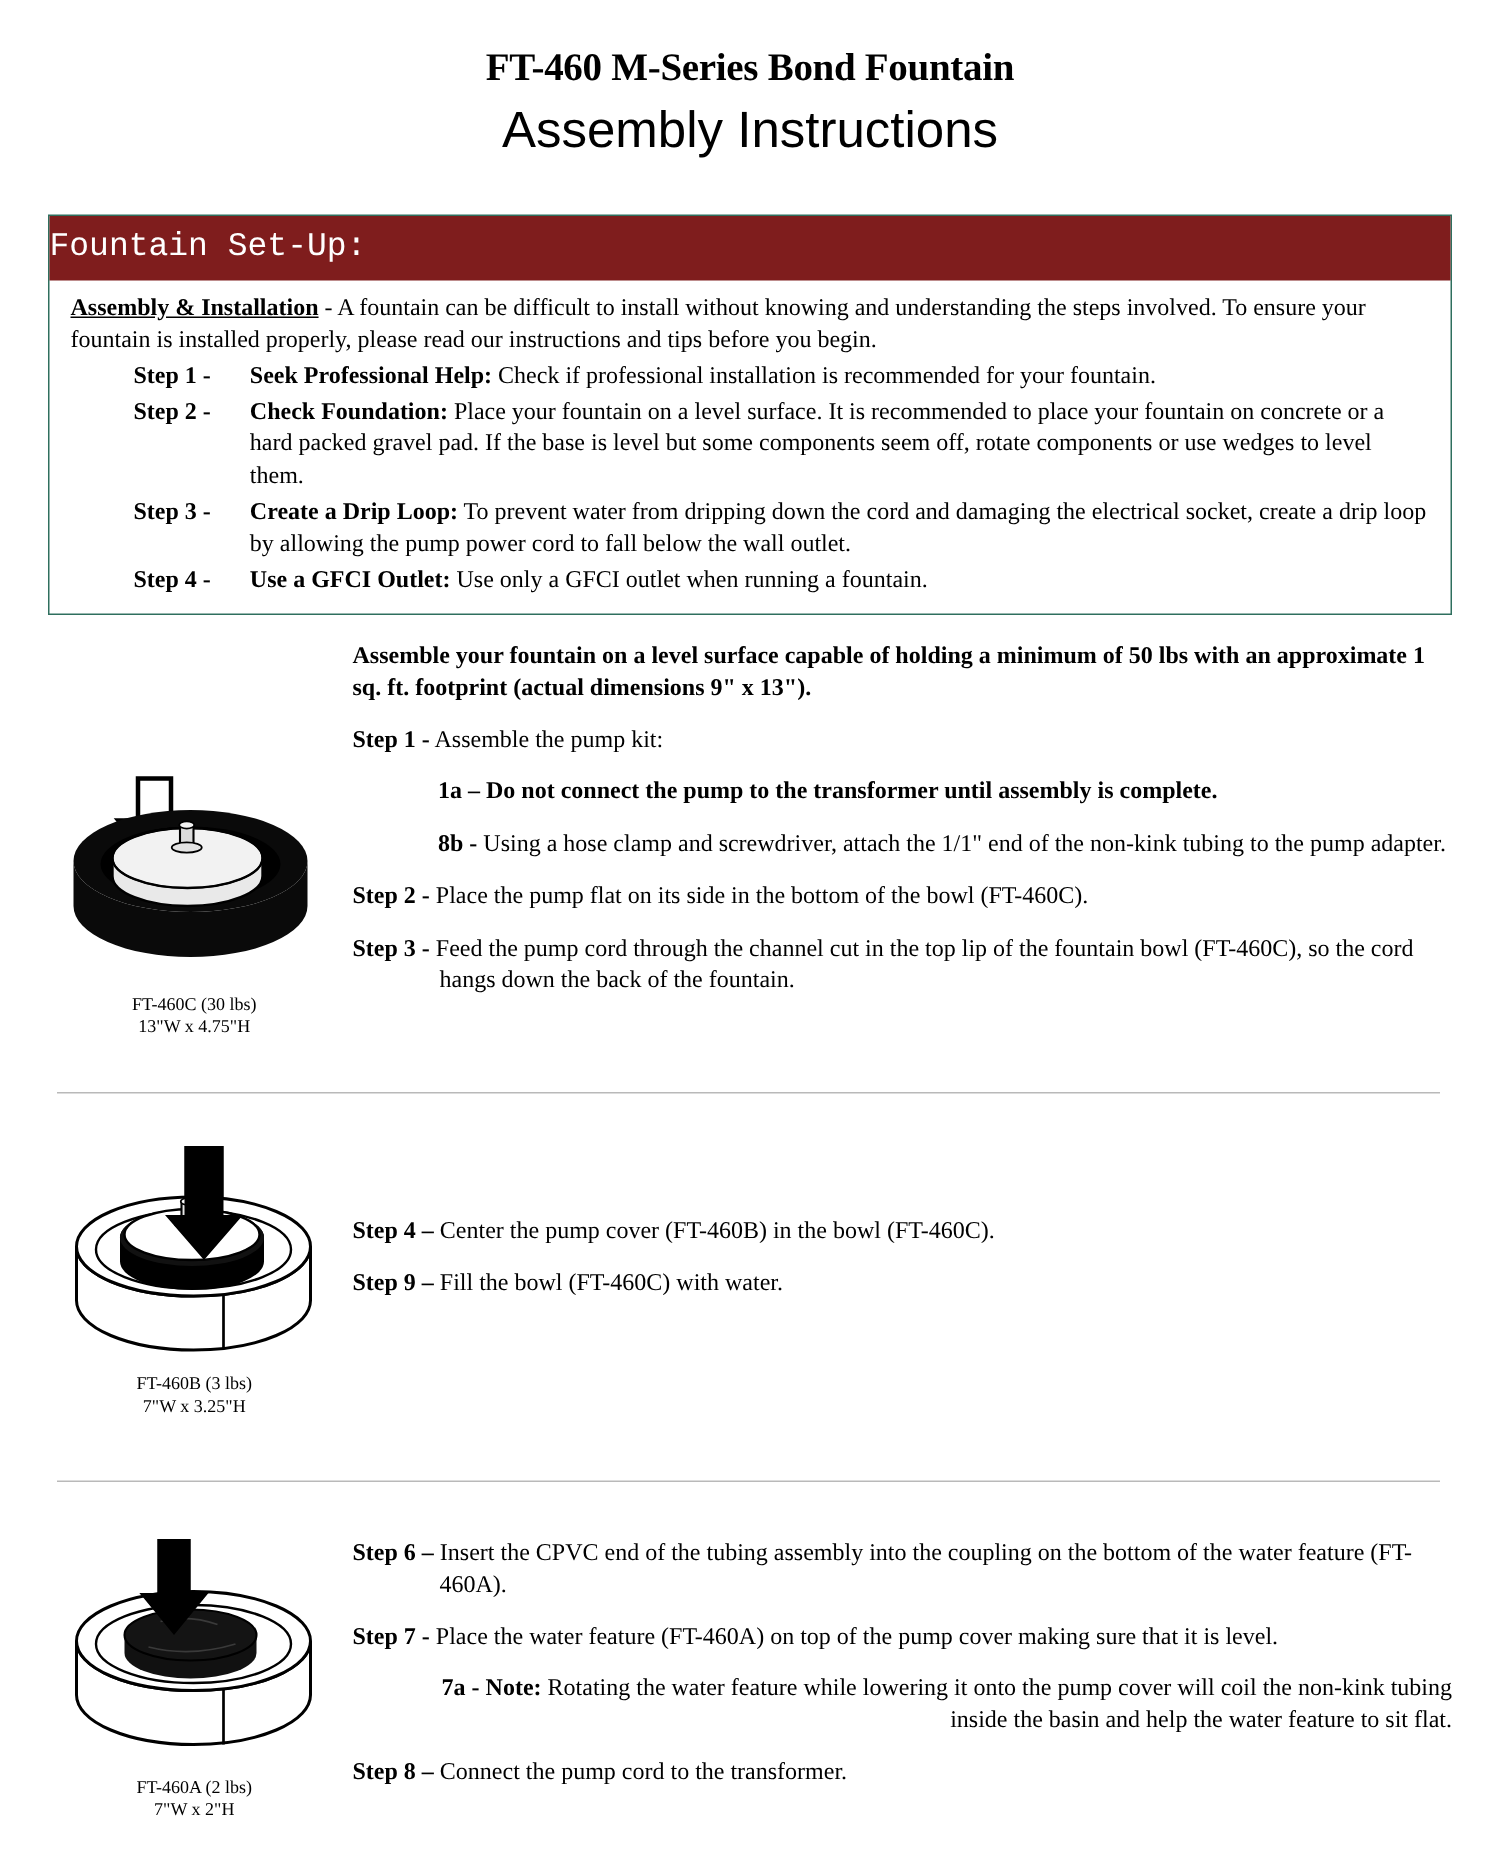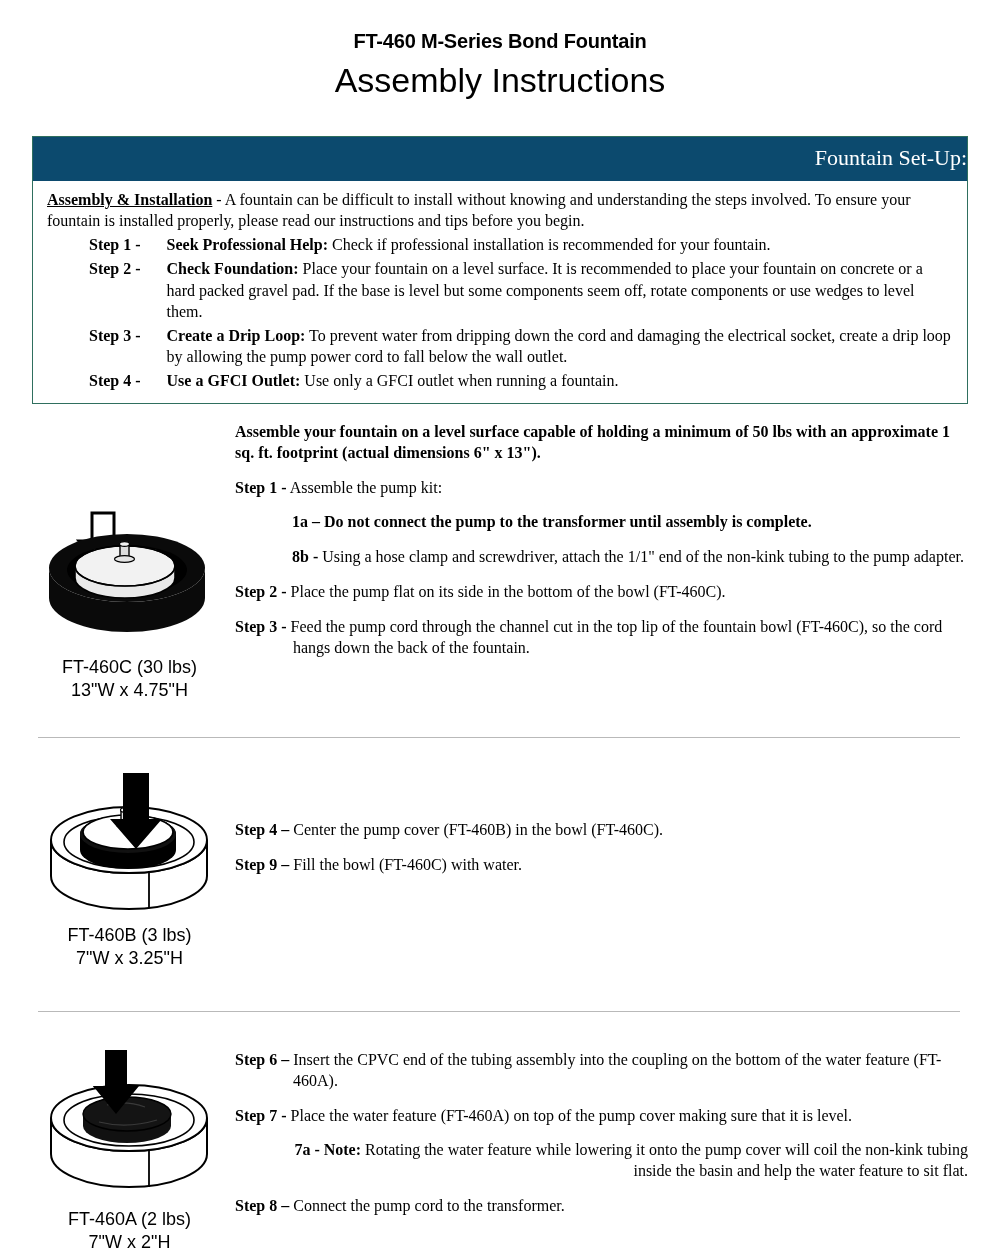--- a/index.html
+++ b/index.html
@@ -12,49 +12,49 @@
     height: 1250px;
     font-family: "Liberation Sans", sans-serif;
     color: #000;
     position: relative;
     overflow: hidden;
   }
 
   
   .doc-title {
     text-align: center;
-    font-family: Liberation Sans, sans-serif;
+    font-family: Liberation Serif, serif;
     font-weight: bold;
-    font-size: 20px;
+    font-size: 26px;
     letter-spacing: -0.2px;
     margin: 30px 0 0 0;
     line-height: 1.15;
   }
   .doc-subtitle {
     text-align: center;
     font-family: "Liberation Sans", sans-serif;
     font-weight: normal;
     font-size: 34px;
     margin: 8px 0 0 0;
     line-height: 1.15;
   }
 
   
   .setup-panel {
     margin: 36px 32px 0 32px;
     border: 1px solid #2f6f5e;
     box-sizing: border-box;
   }
   .setup-header {
-    background: #0c4a6e;
+    background: #7f1d1d;
     color: #ffffff;
-    text-align: right;
+    text-align: left;
     font-size: 22px;
     padding: 8px 0 10px 0;
-    font-family: Liberation Serif, serif;
+    font-family: Liberation Mono, monospace;
   }
   .setup-body {
     padding: 8px 14px 12px 14px;
     font-family: "Liberation Serif", serif;
     font-size: 16px;
     line-height: 1.32;
   }
   .setup-intro { margin: 0 0 2px 0; }
   .setup-intro .lead {
     font-weight: bold;
@@ -86,22 +86,22 @@
     align-items: flex-start;
     padding: 0 32px 0 32px;
     box-sizing: border-box;
   }
   .fig-col {
     flex: 0 0 195px;
     text-align: center;
     box-sizing: border-box;
   }
   .fig-caption {
-    font-family: Liberation Sans, sans-serif;
-    font-size: 18px;
+    font-family: Liberation Serif, serif;
+    font-size: 12px;
     line-height: 1.25;
     margin-top: 6px;
     white-space: pre-line;
   }
   .text-col {
     flex: 1 1 auto;
     padding-left: 8px;
     font-family: "Liberation Serif", serif;
     font-size: 16px;
     line-height: 1.3;
@@ -193,21 +193,21 @@
       <ellipse cx="88" cy="66" rx="50" ry="20" fill="none" stroke="#000" stroke-width="1.2"></ellipse>
 
       <rect x="83" y="44" width="9" height="14" fill="#dcdcdc" stroke="#000" stroke-width="1.4"></rect>
       <ellipse cx="87.5" cy="44" rx="5" ry="2.4" fill="#f2f2f2" stroke="#000" stroke-width="1.2"></ellipse>
       <ellipse cx="87.5" cy="59" rx="10" ry="3.4" fill="#e4e4e4" stroke="#000" stroke-width="1.2"></ellipse>
     </svg>
     <div class="fig-caption">FT-460C (30 lbs)
 13"W x 4.75"H</div>
   </div>
   <div class="text-col">
-    <p class="para allbold">Assemble your fountain on a level surface capable of holding a minimum of 50 lbs with an approximate 1 sq. ft. footprint (actual dimensions 6" x 13").</p>
+    <p class="para allbold">Assemble your fountain on a level surface capable of holding a minimum of 50 lbs with an approximate 1 sq. ft. footprint (actual dimensions 9" x 13").</p>
     <p class="para hang"><span class="stepnum">Step 1 -</span><span> Assemble the pump kit:</span></p>
     <p class="para sub allbold"><span class="stepnum">1a –</span><span> Do not connect the pump to the transformer until assembly is complete.</span></p>
     <p class="para sub"><span class="stepnum">8b -</span><span> Using a hose clamp and screwdriver, attach the 1/1" end of the non-kink tubing to the pump adapter.</span></p>
     <p class="para hang"><span class="stepnum">Step 2 -</span><span> Place the pump flat on its side in the bottom of the bowl (FT-460C).</span></p>
     <p class="para hang"><span class="stepnum">Step 3 -</span><span> Feed the pump cord through the channel cut in the top lip of the fountain bowl (FT-460C), so the cord hangs down the back of the fountain.</span></p>
   </div>
 </div>
 
 <div class="divider div1"></div>
 

